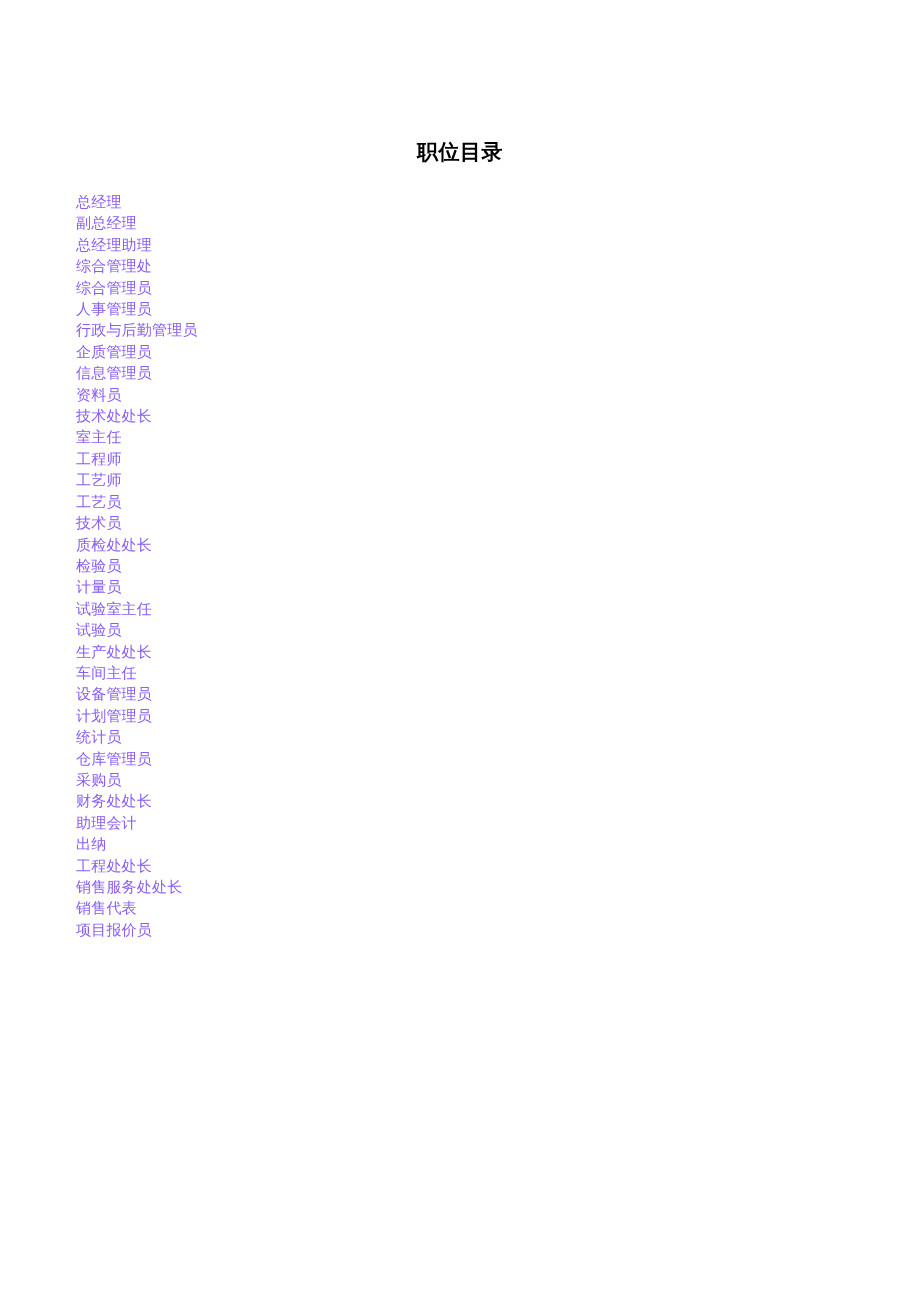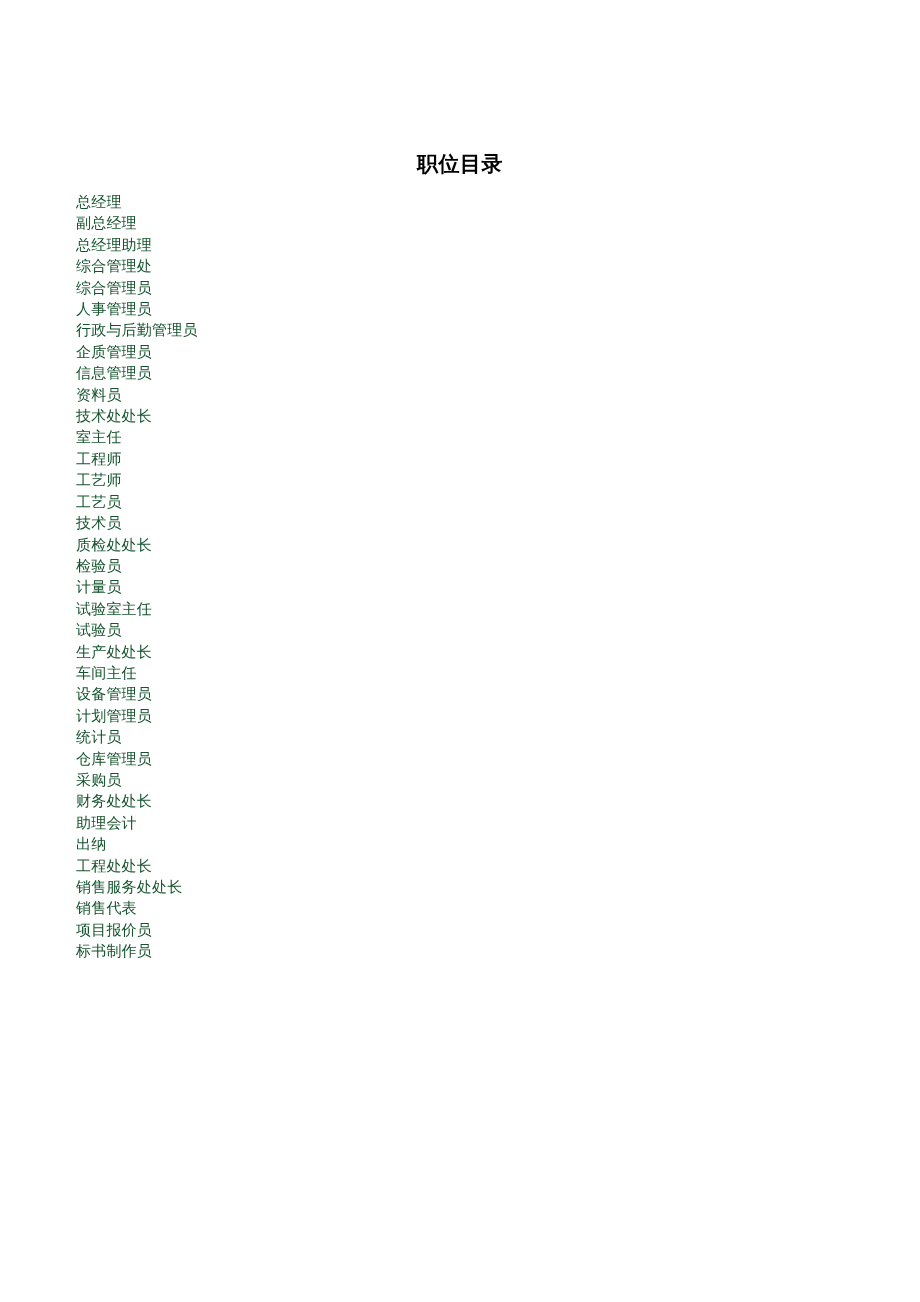--- a/index.html
+++ b/index.html
@@ -17,21 +17,21 @@
     position: relative;
     width: 920px;
     height: 1302px;
     background: #ffffff;
     overflow: hidden;
     box-sizing: border-box;
   }
   .doc-title {
     position: absolute;
     left: 0;
-    top: 136px;
+    top: 124px;
     width: 920px;
     text-align: center;
     font-size: 21px;
     font-weight: bold;
     line-height: 28px;
     letter-spacing: 0.5px;
     font-family: "DejaVu Serif", "Liberation Serif", serif;
     white-space: pre;
   }
   .position-list {
@@ -42,21 +42,21 @@
     margin: 0;
     padding: 0;
     list-style: none;
   }
   .position-list li {
     font-size: 15px;
     line-height: 21.4px;
     font-weight: normal;
     letter-spacing: 0.2px;
     white-space: pre;
-    color: #14532d;
+    color: #8b5cf6;
   }
 </style>
 </head>
 <body>
 
 <div class="page">
 
   <h1 class="doc-title">职位目录</h1>
 
   <ul class="position-list">
@@ -88,16 +88,15 @@
       <li>统计员</li>
       <li>仓库管理员</li>
       <li>采购员</li>
       <li>财务处处长</li>
       <li>助理会计</li>
       <li>出纳</li>
       <li>工程处处长</li>
       <li>销售服务处处长</li>
       <li>销售代表</li>
       <li>项目报价员</li>
-      <li>标书制作员</li>
     </ul>
 
 </div>
 
 </body></html>

